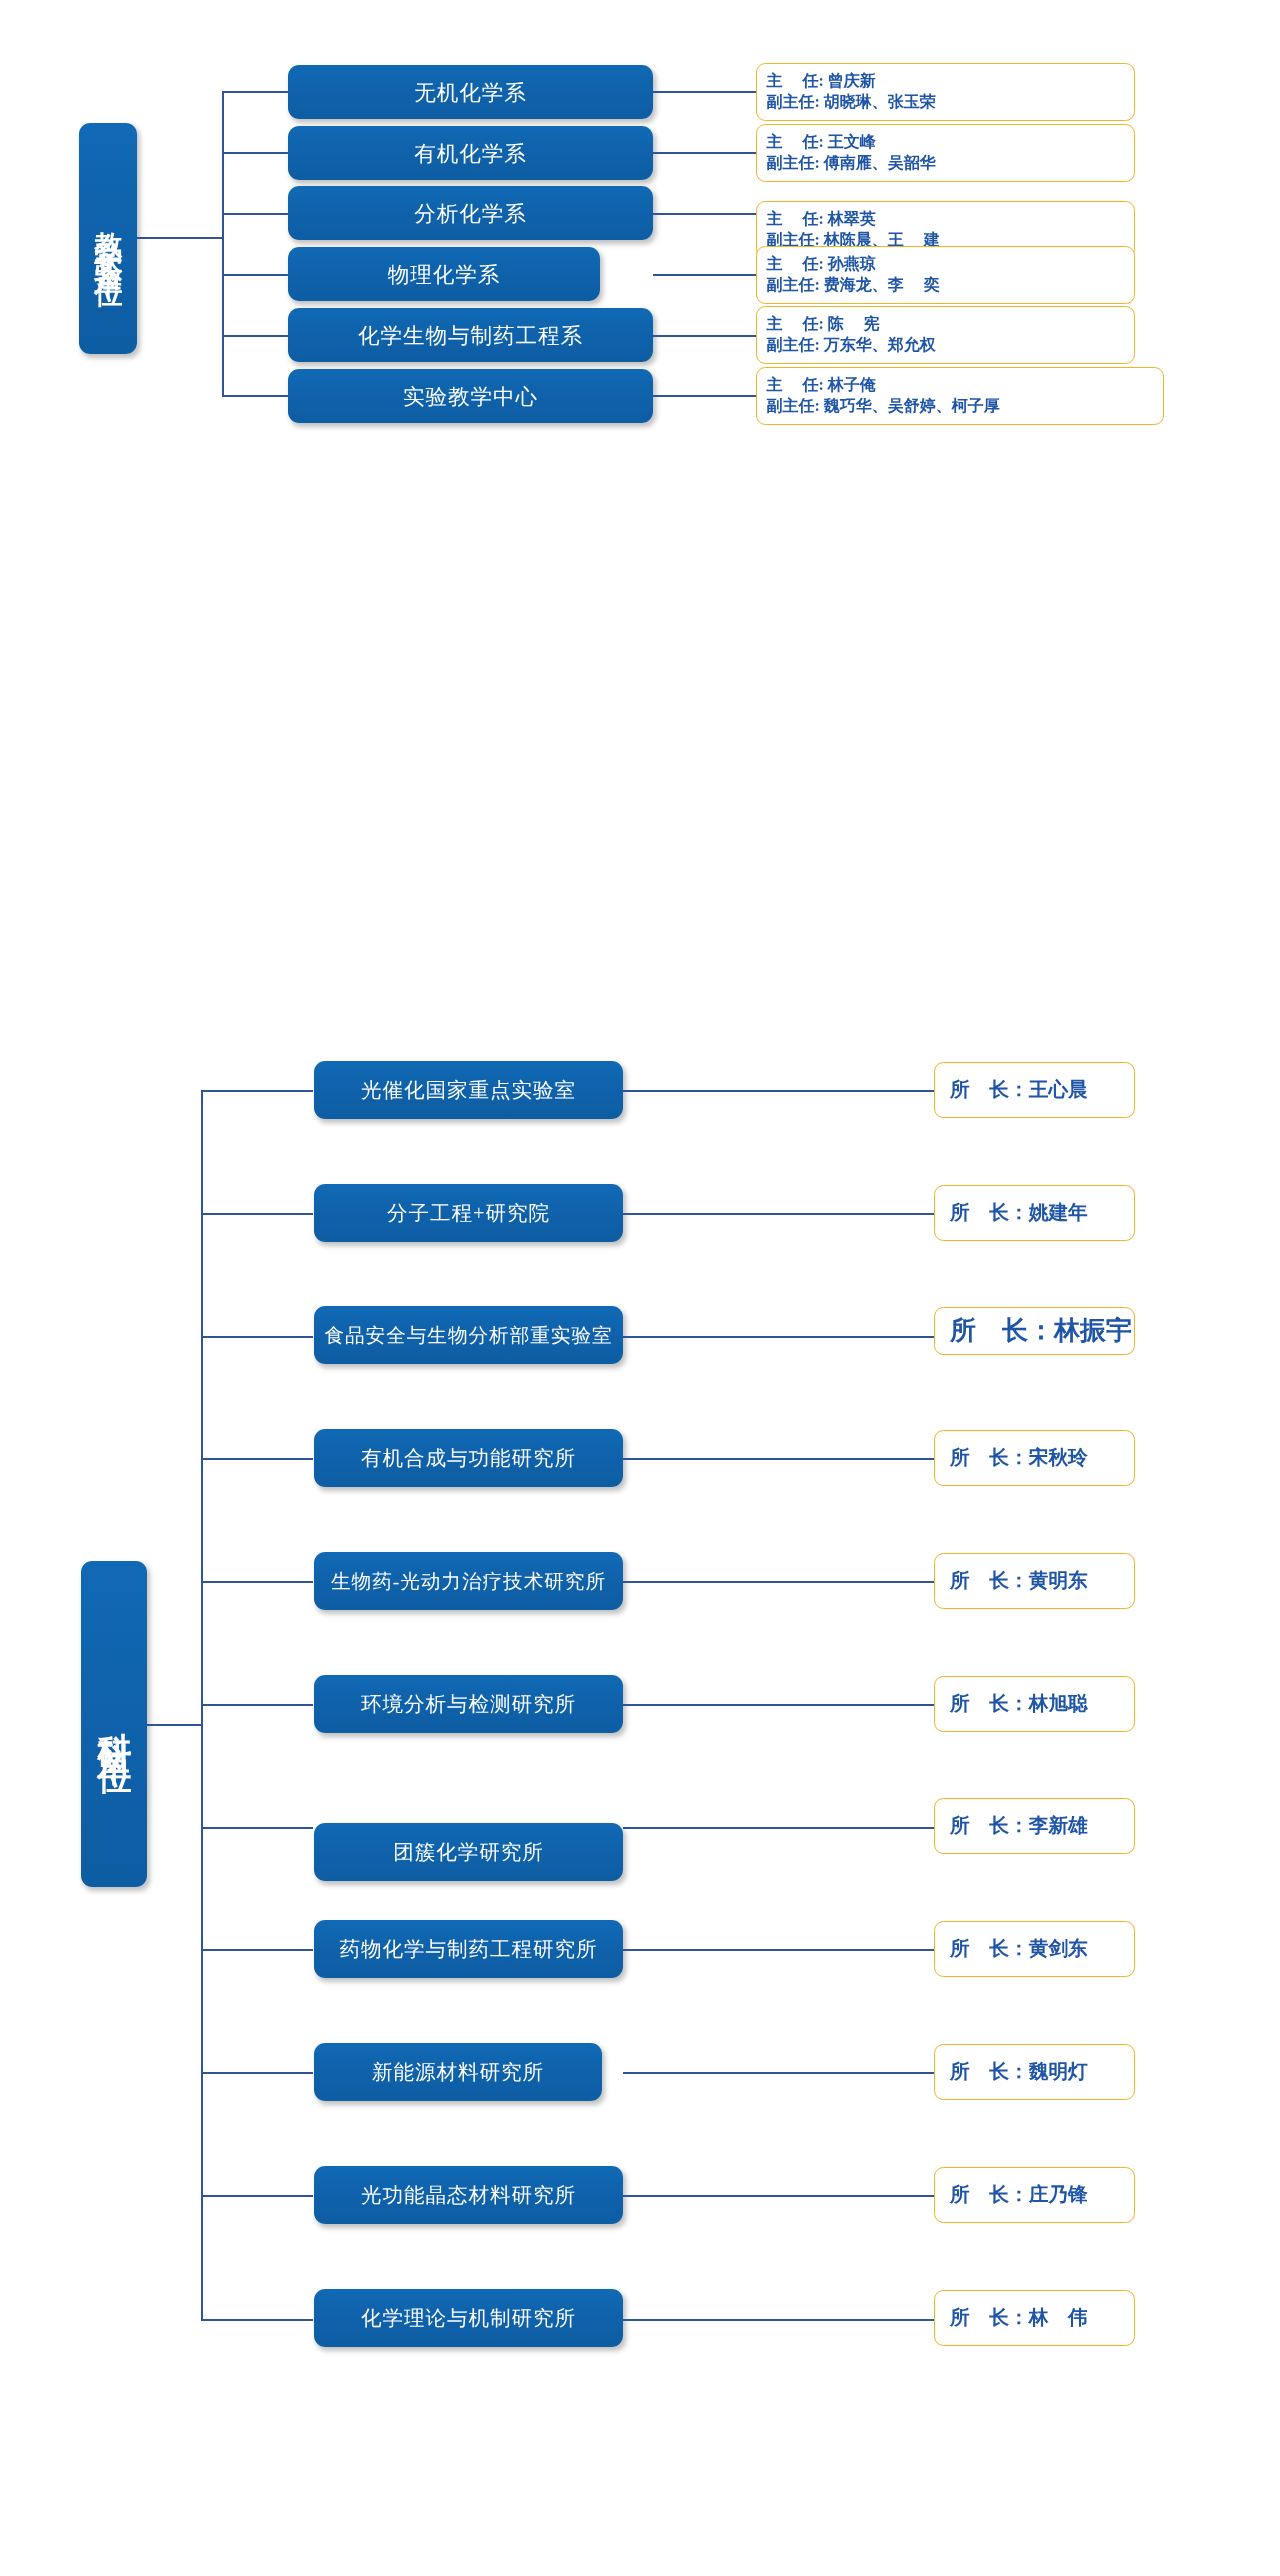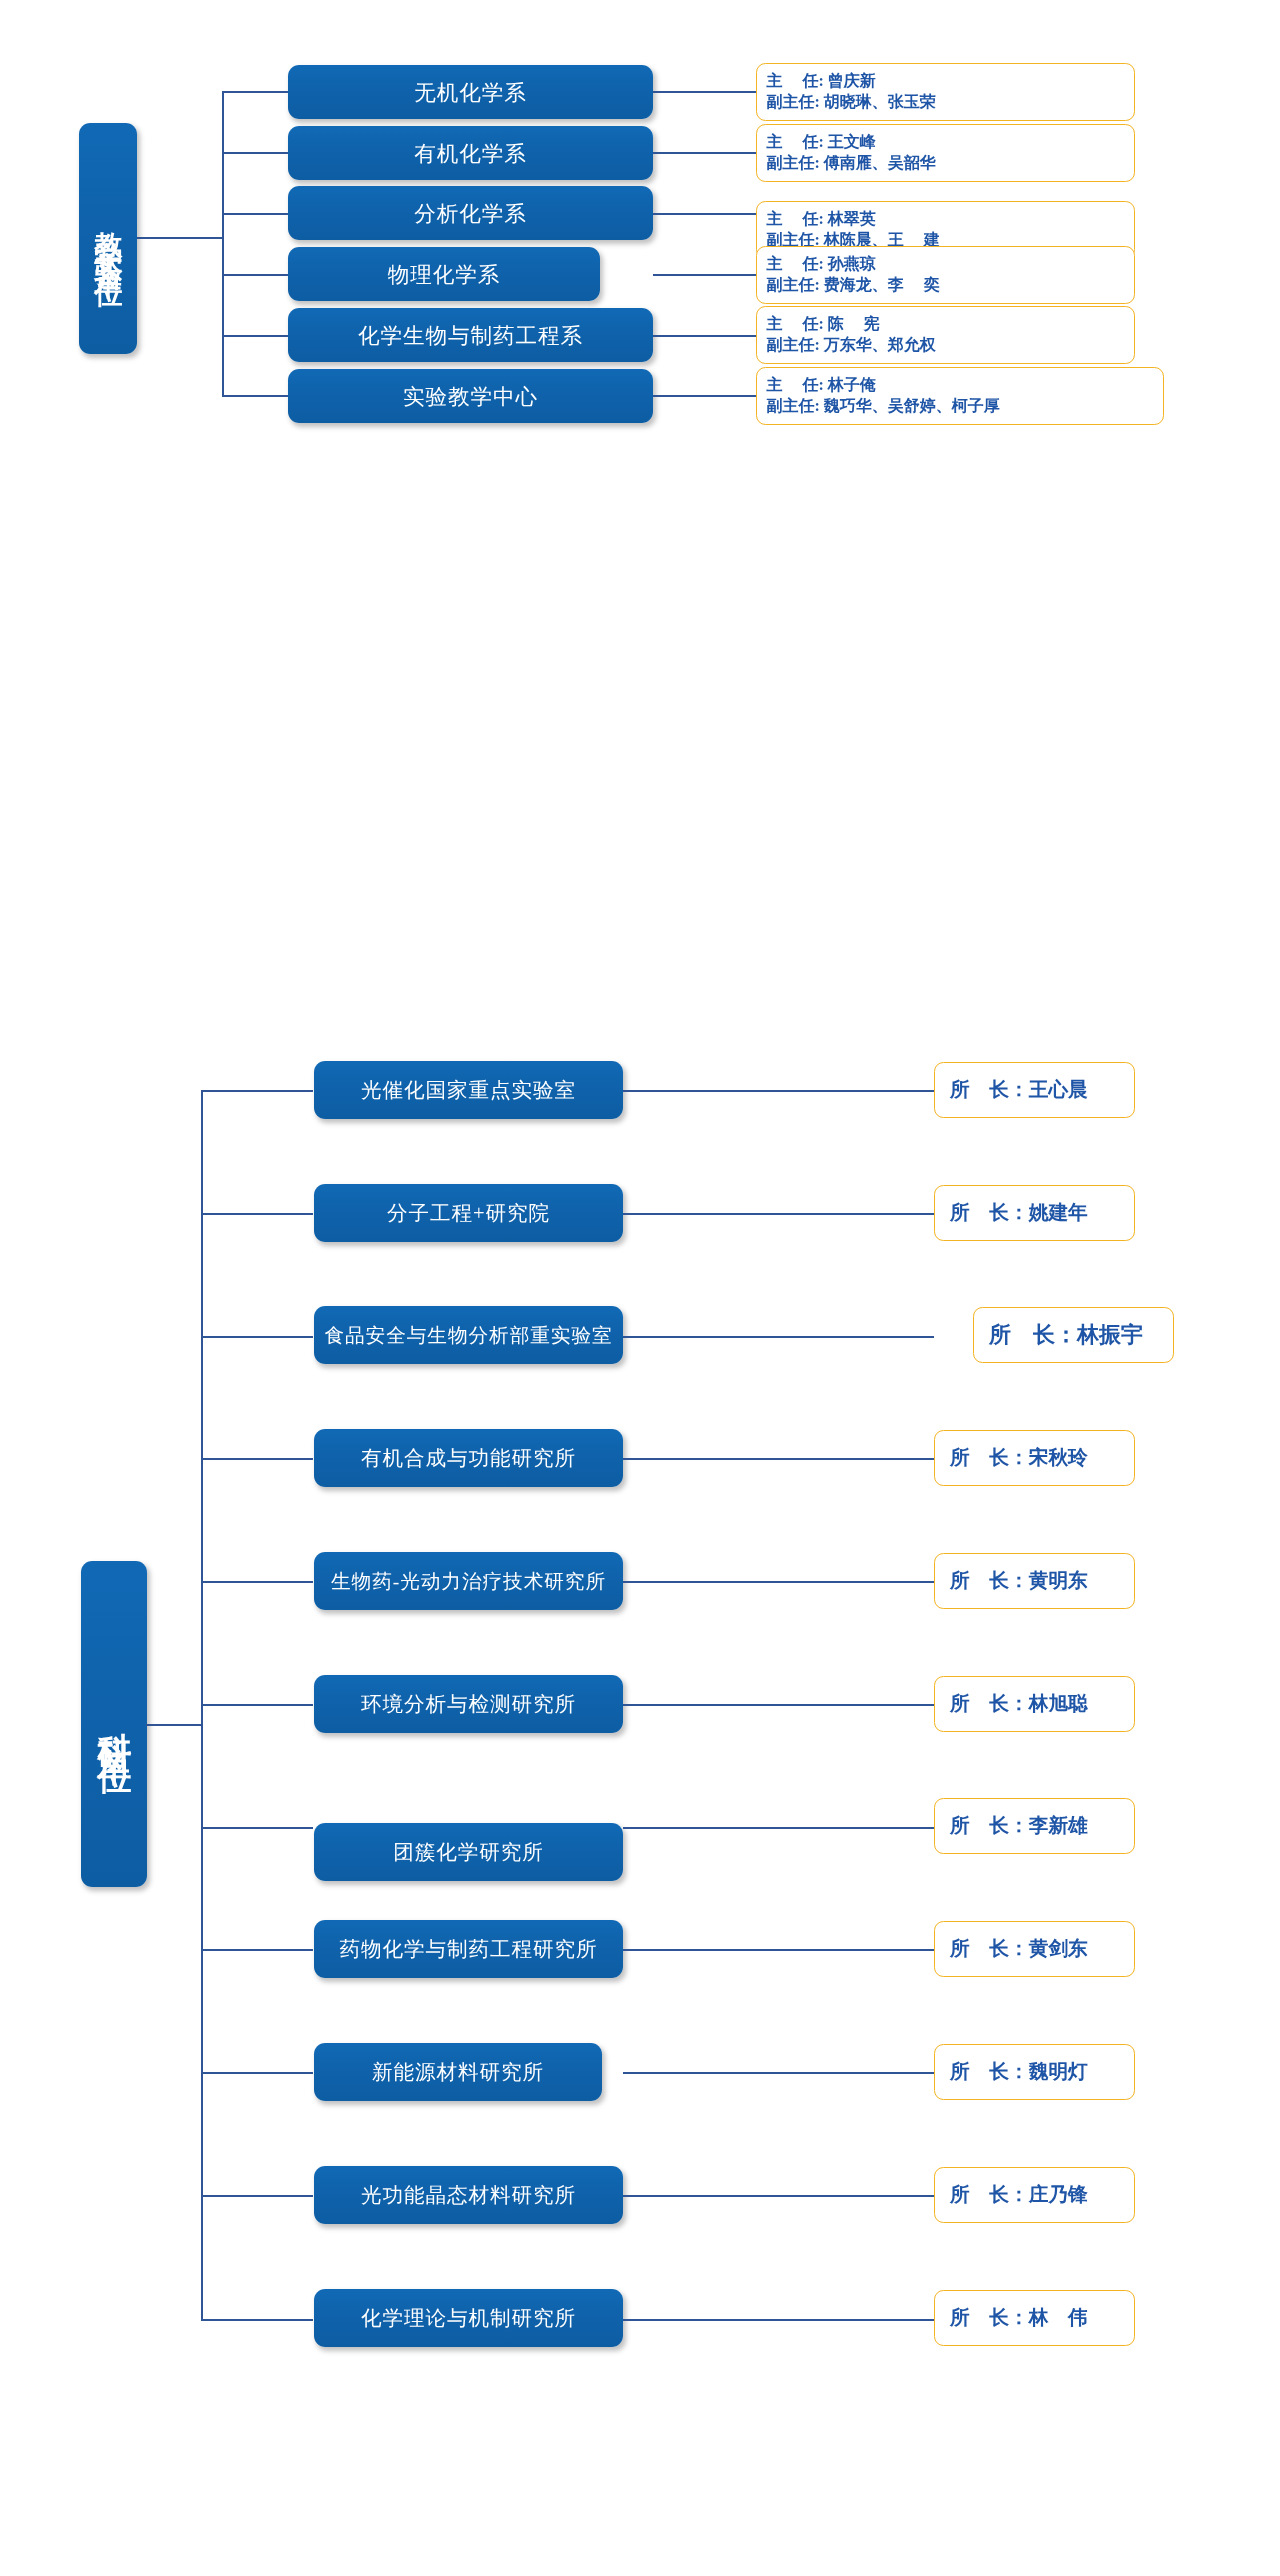--- a/index.html
+++ b/index.html
@@ -181,21 +181,21 @@
     <div class="abs ln-h" style="left:623px; top:182px; width:311px; height:1.9px;"></div>
     <div class="abs card-yellow single" style="left:934px; top:154px; width:201px; height:56px; font-size:19.7px;">
       <span class="line">所　长：姚建年</span>
     </div>
 
     <div class="abs ln-h" style="left:201px; top:305px; width:112px; height:1.9px;"></div>
     <div class="abs node-blue" style="left:314px; top:275px; width:309px; height:58px; font-size:19.7px;">
       <span>食品安全与生物分析部重实验室</span>
     </div>
     <div class="abs ln-h" style="left:623px; top:305px; width:311px; height:1.9px;"></div>
-    <div class="abs card-yellow single" style="left:934px; top:276px; width:201px; height:56px; font-size:22px;margin-left:39px;">
+    <div class="abs card-yellow single" style="left:934px; top:276px; width:201px; height:48px; font-size:26px;">
       <span class="line">所　长：林振宇</span>
     </div>
 
     <div class="abs ln-h" style="left:201px; top:427px; width:112px; height:1.9px;"></div>
     <div class="abs node-blue" style="left:314px; top:398px; width:309px; height:58px; font-size:20.6px;">
       <span>有机合成与功能研究所</span>
     </div>
     <div class="abs ln-h" style="left:623px; top:427px; width:311px; height:1.9px;"></div>
     <div class="abs card-yellow single" style="left:934px; top:399px; width:201px; height:56px; font-size:19.7px;">
       <span class="line">所　长：宋秋玲</span>

